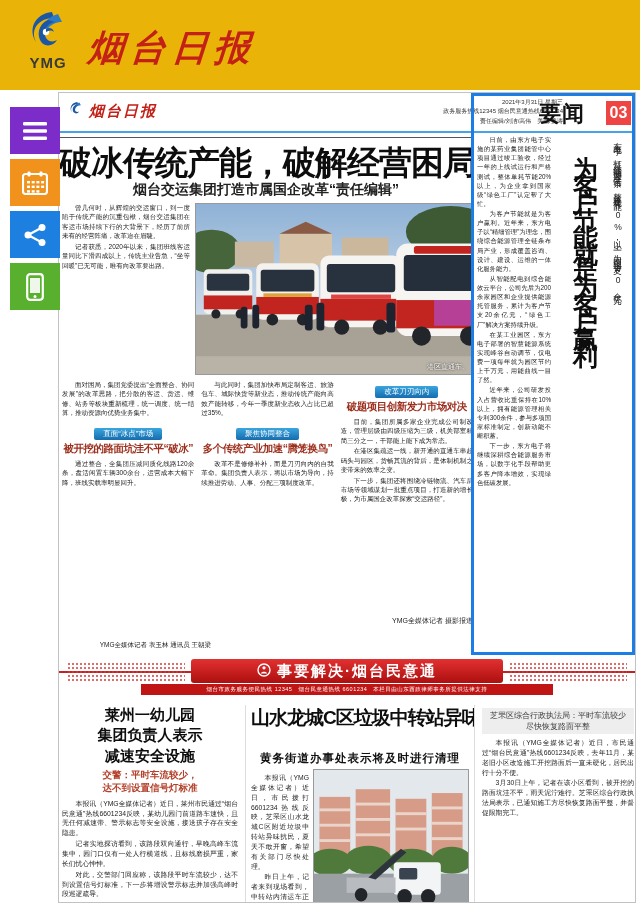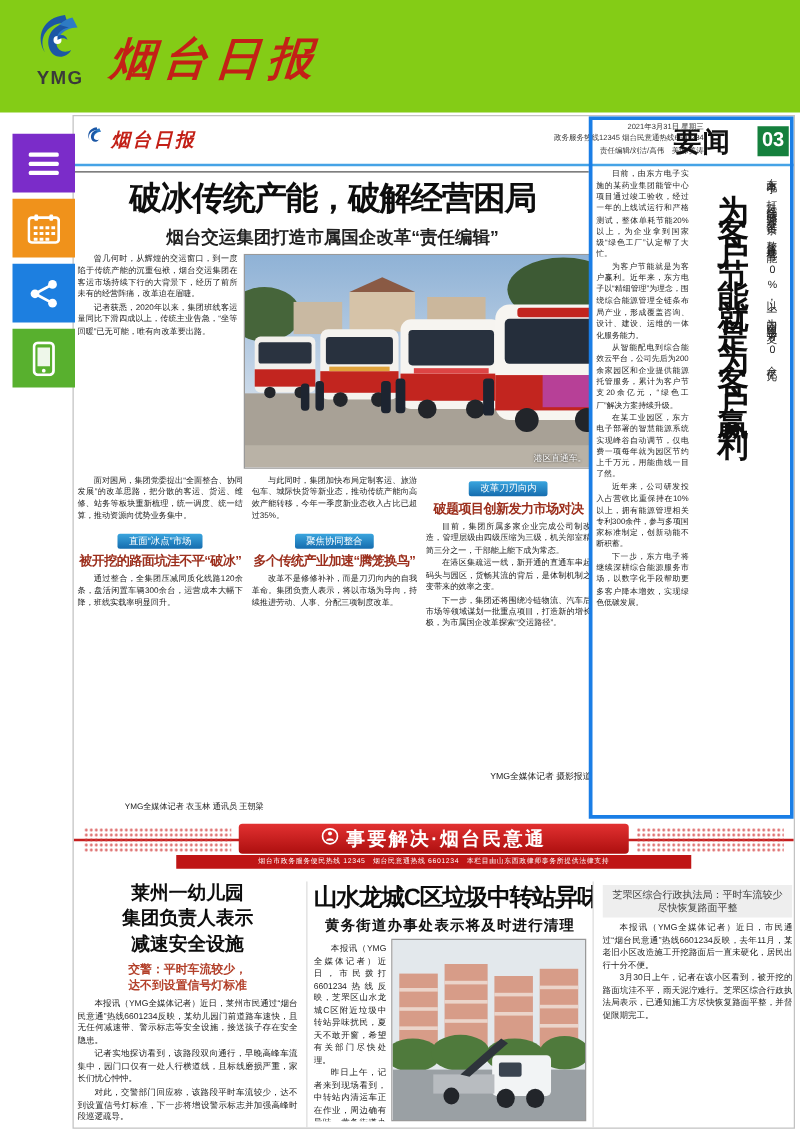--- a/index.html
+++ b/index.html
@@ -1,20 +1,20 @@
 <!DOCTYPE html>
 <html><head>
 <meta charset="utf-8">
 <style>
   html,body{margin:0;padding:0;width:640px;height:903px;overflow:hidden;background:#fff;
     font-family:"Liberation Sans","DejaVu Sans",sans-serif;}
   *{box-sizing:border-box;}
 
   
-  .site-header{position:absolute;left:0;top:0;width:640px;height:90px;background:#84cc16;}
+  .site-header{position:absolute;left:0;top:0;width:640px;height:90px;background:#eab308;}
   .brand-link{position:absolute;left:22px;top:10px;display:flex;align-items:flex-end;gap:14px;cursor:pointer;}
   .ymg-mark{display:flex;flex-direction:column;align-items:center;}
   .ymg-abbr{font-weight:bold;font-size:15px;color:#3a3a3a;letter-spacing:1px;margin-top:-4px;}
   .brand-cn{font-family:"DejaVu Serif","Liberation Serif",serif;font-style:italic;font-weight:900;
     color:#c32017;font-size:36px;letter-spacing:6px;transform:skew(-4deg);line-height:1;padding-bottom:6px;}
 
   
   .side-toolbar{position:absolute;left:10px;top:107px;width:50px;z-index:20;}
   .tool-btn{width:50px;height:47px;margin-bottom:5px;display:flex;align-items:center;justify-content:center;cursor:pointer;}
   .tool-btn svg{display:block;}
@@ -23,26 +23,26 @@
   .page{position:absolute;left:58px;top:92px;width:578px;height:811px;background:#fff;
     border:1px solid #c2c2c2;overflow:hidden;}
 
   
   .masthead{position:absolute;left:0;top:0;width:100%;height:40px;border-bottom:2px solid #45a3e6;}
   .mast-brand{position:absolute;left:8px;top:8px;display:flex;align-items:center;gap:4px;}
   .mast-brand-cn{font-family:"DejaVu Serif","Liberation Serif",serif;font-style:italic;font-weight:900;
     color:#c32017;font-size:15px;letter-spacing:2px;}
   .mast-info{position:absolute;right:72px;top:5px;text-align:right;font-size:6px;line-height:1.55;color:#333;}
   .mast-section{position:absolute;right:50px;top:6px;font-size:22px;font-weight:900;color:#111;letter-spacing:1px;}
-  .page-no{position:absolute;right:4px;top:8px;width:25px;height:24px;background:#15803d;color:#fff;
+  .page-no{position:absolute;right:4px;top:8px;width:25px;height:24px;background:#ef4444;color:#fff;
     font-size:16px;font-weight:bold;display:flex;align-items:center;justify-content:center;}
   .mast-subrule{position:absolute;left:0;top:44px;width:412px;height:1px;background:#555;}
 
   
-  .lead-title{position:absolute;left:0;top:48px;width:414px;text-align:center;font-size:26px;
+  .lead-title{position:absolute;left:0;top:48px;width:414px;text-align:left;font-size:33px;
     font-weight:900;color:#0d0d0d;letter-spacing:-1px;white-space:nowrap;}
   .lead-subtitle{position:absolute;left:0;top:88px;width:414px;text-align:center;font-size:14px;font-weight:bold;color:#222;}
   .lead-body{position:absolute;left:3px;top:110px;width:411px;height:438px;overflow:hidden;}
   .lead-row1{display:flex;gap:5px;height:172px;}
   .col-first{width:128px;overflow:hidden;}
   .photo-bus{position:relative;flex:1;border:1px solid #999;overflow:hidden;}
   .photo-bus svg{width:100%;height:100%;display:block;}
   .photo-caption{position:absolute;right:3px;bottom:2px;color:#fff;font-size:7px;text-shadow:0 0 2px #000;}
   .lead-row2{margin-top:5px;height:234px;column-count:3;column-gap:7px;overflow:hidden;}
   .gp{font-size:6.5px;line-height:1.45;text-align:justify;color:#1c1c1c;margin:0 0 1px 0;text-indent:2em;}
@@ -81,21 +81,21 @@
   .bottom{position:absolute;left:3px;top:612px;width:572px;height:199px;display:flex;gap:7px;overflow:hidden;}
   .b-col{overflow:hidden;}
   .b-left{width:176px;}
   .b-mid{flex:1;border-left:1px solid #ddd;border-right:1px solid #ddd;padding:0 5px;}
   .b-right{width:152px;}
   .b-title{font-weight:900;color:#0d0d0d;text-align:center;white-space:pre-line;}
   .b-left .b-title{font-size:15px;line-height:1.35;}
   .b-mid .b-title{font-size:19px;letter-spacing:-1px;white-space:nowrap;}
   .b-right .b-title{font-size:14.5px;line-height:1.35;}
   .b-sub-red{margin-top:3px;text-align:center;color:#b3402a;font-size:9.5px;font-weight:bold;white-space:pre-line;}
-  .b-sub-bold{margin-top:2px;text-align:center;color:#111;font-size:11.5px;font-weight:bold;letter-spacing:1px;}
+  .b-sub-bold{margin-top:20px;text-align:center;color:#111;font-size:11.5px;font-weight:bold;letter-spacing:1px;}
   .b-sub-gray{margin:3px 0 2px;text-align:center;color:#3c3c3c;font-size:8px;background:#eee;
     padding:2px 1px;white-space:pre-line;}
   .b-body{margin-top:4px;}
   .b-body .gp{font-size:6.8px;}
   .mid-row{display:flex;gap:4px;margin-top:3px;height:146px;}
   .mid-text{width:58px;overflow:hidden;}
   .photo-truck{position:relative;flex:1;border:1px solid #999;overflow:hidden;}
   .photo-truck svg{width:100%;height:100%;display:block;}
 </style>
 </head>

